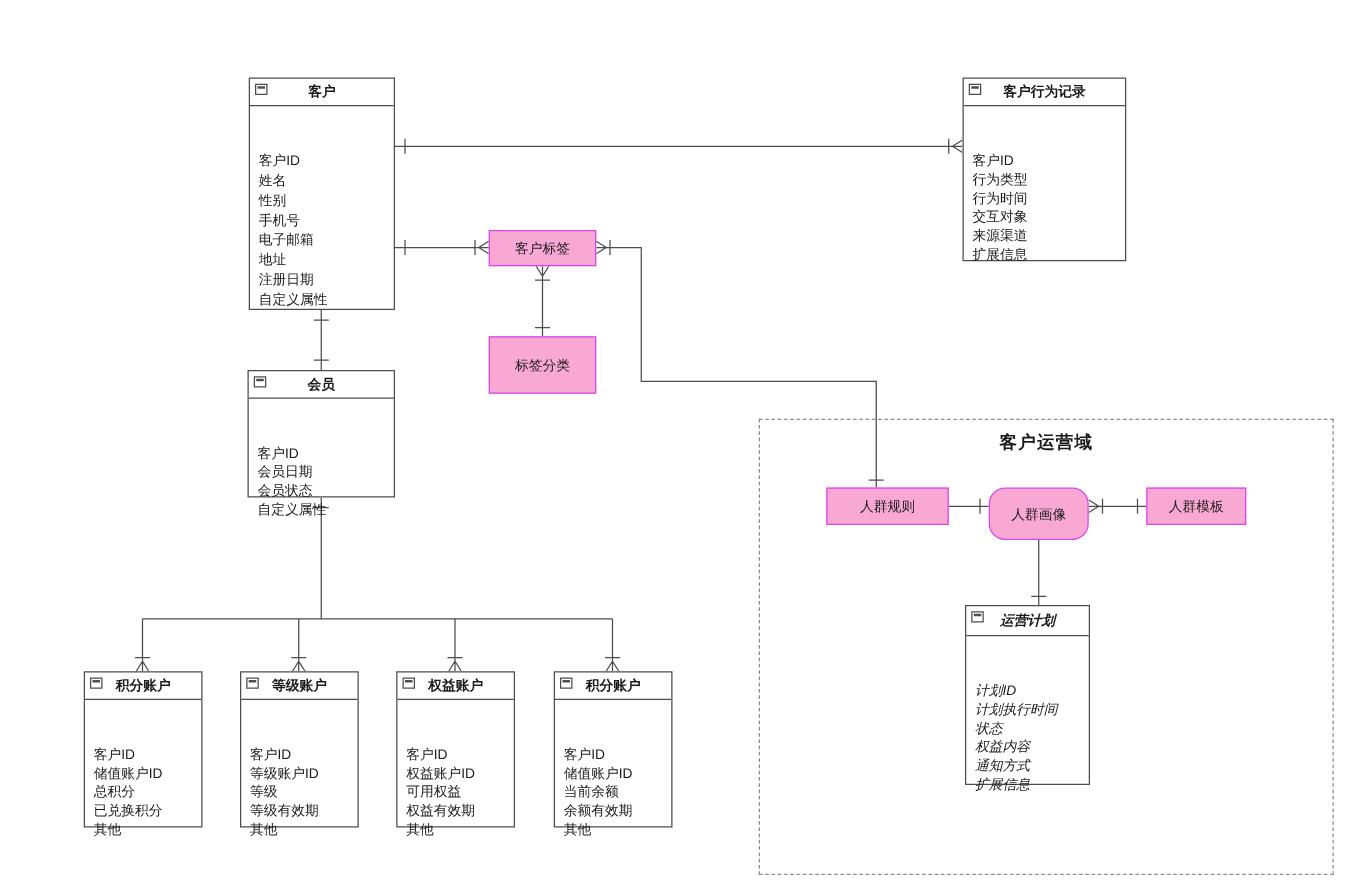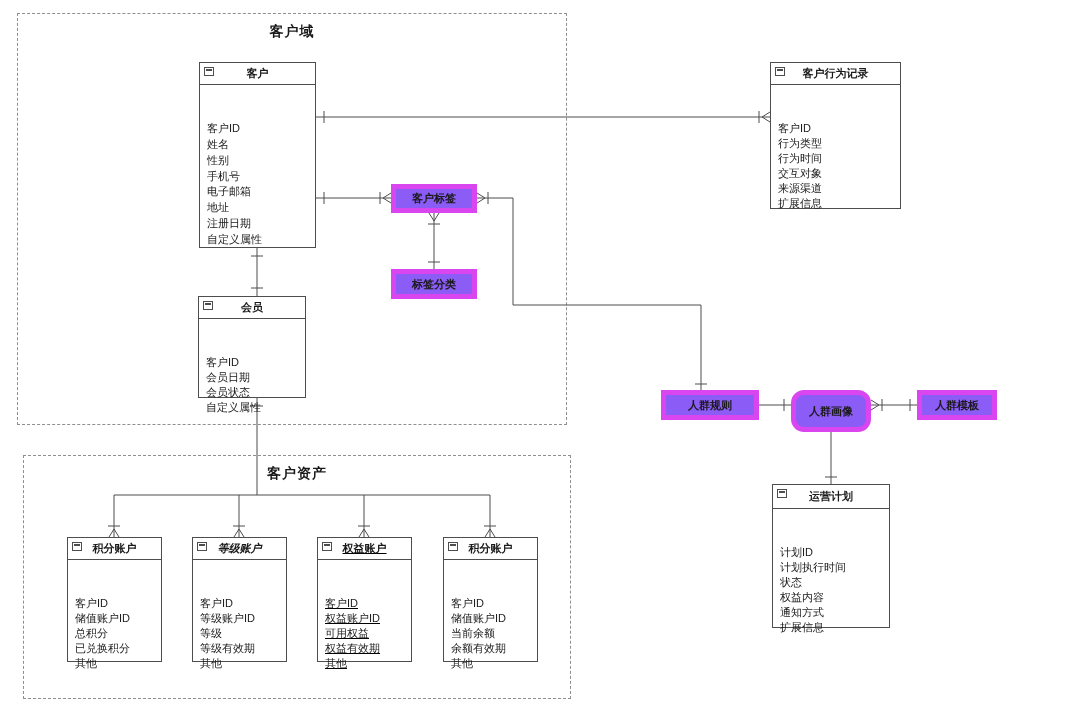--- a/index.html
+++ b/index.html
@@ -66,40 +66,37 @@
     flex-direction: column;
     justify-content: space-around;
     padding: 0 7px;
     font-size: 11px;
     color: #1a1a1a;
     margin-top: 36px;
   }
   .frow { white-space: nowrap; }
   .sbox {
     position: absolute;
-    background: #8b5cf6;
-    border: 5px solid #d946ef;
+    background: #f9a8d4;
+    border: 1px solid #d946ef;
     display: flex;
     align-items: center;
     justify-content: center;
     font-size: 11px;
-    font-weight: bold;
+    font-weight: normal;
     color: #1a1a1a;
   }
 </style>
 </head>
 <body>
 
 <div class="canvas">
 
-  <div class="domain" style="left:17px; top:13px; width:550px; height:412px;">
-    <div class="domain-title">客户域</div>
-  </div>
-  <div class="domain" style="left:23px; top:455px; width:548px; height:244px;">
-    <div class="domain-title">客户资产</div>
+  <div class="domain" style="left:607px; top:335px; width:460px; height:365px;">
+    <div class="domain-title">客户运营域</div>
   </div>
 
   <svg class="wires" width="1080" height="716" viewBox="0 0 1080 716">
     <g stroke="#4d4d4d" stroke-width="1" fill="none">
       <path d="M316,117 L770,117 M324,111 L324,123 M770,112 L762,117 L770,122 M759,111 L759,123"></path>
       <path d="M316,198 L391,198 M324,192 L324,204 M391,193 L383,198 L391,203 M380,192 L380,204"></path>
       <path d="M477,198 L513,198 L513,305 L701,305 L701,390 M477,193 L485,198 L477,203 M488,192 L488,204 M695,384 L707,384"></path>
       <path d="M434,213 L434,269 M429,213 L434,221 L439,213 M428,224 L440,224 M428,262 L440,262"></path>
       <path d="M257,248 L257,296 M251,256 L263,256 M251,288 L263,288"></path>
       <path d="M257,398 L257,495 M251,406 L263,406
@@ -126,39 +123,39 @@
         <div class="frow">姓名</div>
         <div class="frow">性别</div>
         <div class="frow">手机号</div>
         <div class="frow">电子邮箱</div>
         <div class="frow">地址</div>
         <div class="frow">注册日期</div>
         <div class="frow">自定义属性</div>
       </div>
   </div>
 
-  <div class="etable" style="left:198px; top:296px; width:108px; height:102px;">
+  <div class="etable" style="left:198px; top:296px; width:118px; height:102px;">
     <div class="thead" style="height:22px;">
       <span class="ticon"></span>
       <span>会员</span>
     </div>
     <div class="tbody">
 
     <div class="frow">客户ID</div>
         <div class="frow">会员日期</div>
         <div class="frow">会员状态</div>
         <div class="frow">自定义属性</div>
       </div>
   </div>
 
   <div class="sbox" style="left:391px; top:184px; width:86px; height:29px;">
     <span>客户标签</span>
   </div>
 
-  <div class="sbox" style="left:391px; top:269px; width:86px; height:30px;">
+  <div class="sbox" style="left:391px; top:269px; width:86px; height:46px;">
     <span>标签分类</span>
   </div>
 
   <div class="etable" style="left:770px; top:62px; width:131px; height:147px;">
     <div class="thead" style="height:22px;">
       <span class="ticon"></span>
       <span>客户行为记录</span>
     </div>
     <div class="tbody">
 
@@ -176,21 +173,21 @@
   </div>
 
   <div class="sbox" style="left:791px; top:390px; width:80px; height:42px;border-radius:13px;">
     <span>人群画像</span>
   </div>
 
   <div class="sbox" style="left:917px; top:390px; width:80px; height:30px;text-align:center;">
     <span>人群模板</span>
   </div>
 
-  <div class="etable" style="left:772px; top:484px; width:118px; height:144px;">
+  <div class="etable" style="left:772px; top:484px; width:100px; height:144px;font-style:italic;">
     <div class="thead" style="height:24px;">
       <span class="ticon"></span>
       <span>运营计划</span>
     </div>
     <div class="tbody">
 
     <div class="frow">计划ID</div>
         <div class="frow">计划执行时间</div>
         <div class="frow">状态</div>
         <div class="frow">权益内容</div>
@@ -208,35 +205,35 @@
 
     <div class="frow">客户ID</div>
         <div class="frow">储值账户ID</div>
         <div class="frow">总积分</div>
         <div class="frow">已兑换积分</div>
         <div class="frow">其他</div>
       </div>
   </div>
 
   <div class="etable" style="left:192px; top:537px; width:95px; height:125px;">
-    <div class="thead" style="height:22px;font-style:italic;">
+    <div class="thead" style="height:22px;">
       <span class="ticon"></span>
       <span>等级账户</span>
     </div>
     <div class="tbody">
 
     <div class="frow">客户ID</div>
         <div class="frow">等级账户ID</div>
         <div class="frow">等级</div>
         <div class="frow">等级有效期</div>
         <div class="frow">其他</div>
       </div>
   </div>
 
-  <div class="etable" style="left:317px; top:537px; width:95px; height:125px;text-decoration:underline;">
+  <div class="etable" style="left:317px; top:537px; width:95px; height:125px;">
     <div class="thead" style="height:22px;">
       <span class="ticon"></span>
       <span>权益账户</span>
     </div>
     <div class="tbody">
 
     <div class="frow">客户ID</div>
         <div class="frow">权益账户ID</div>
         <div class="frow">可用权益</div>
         <div class="frow">权益有效期</div>

